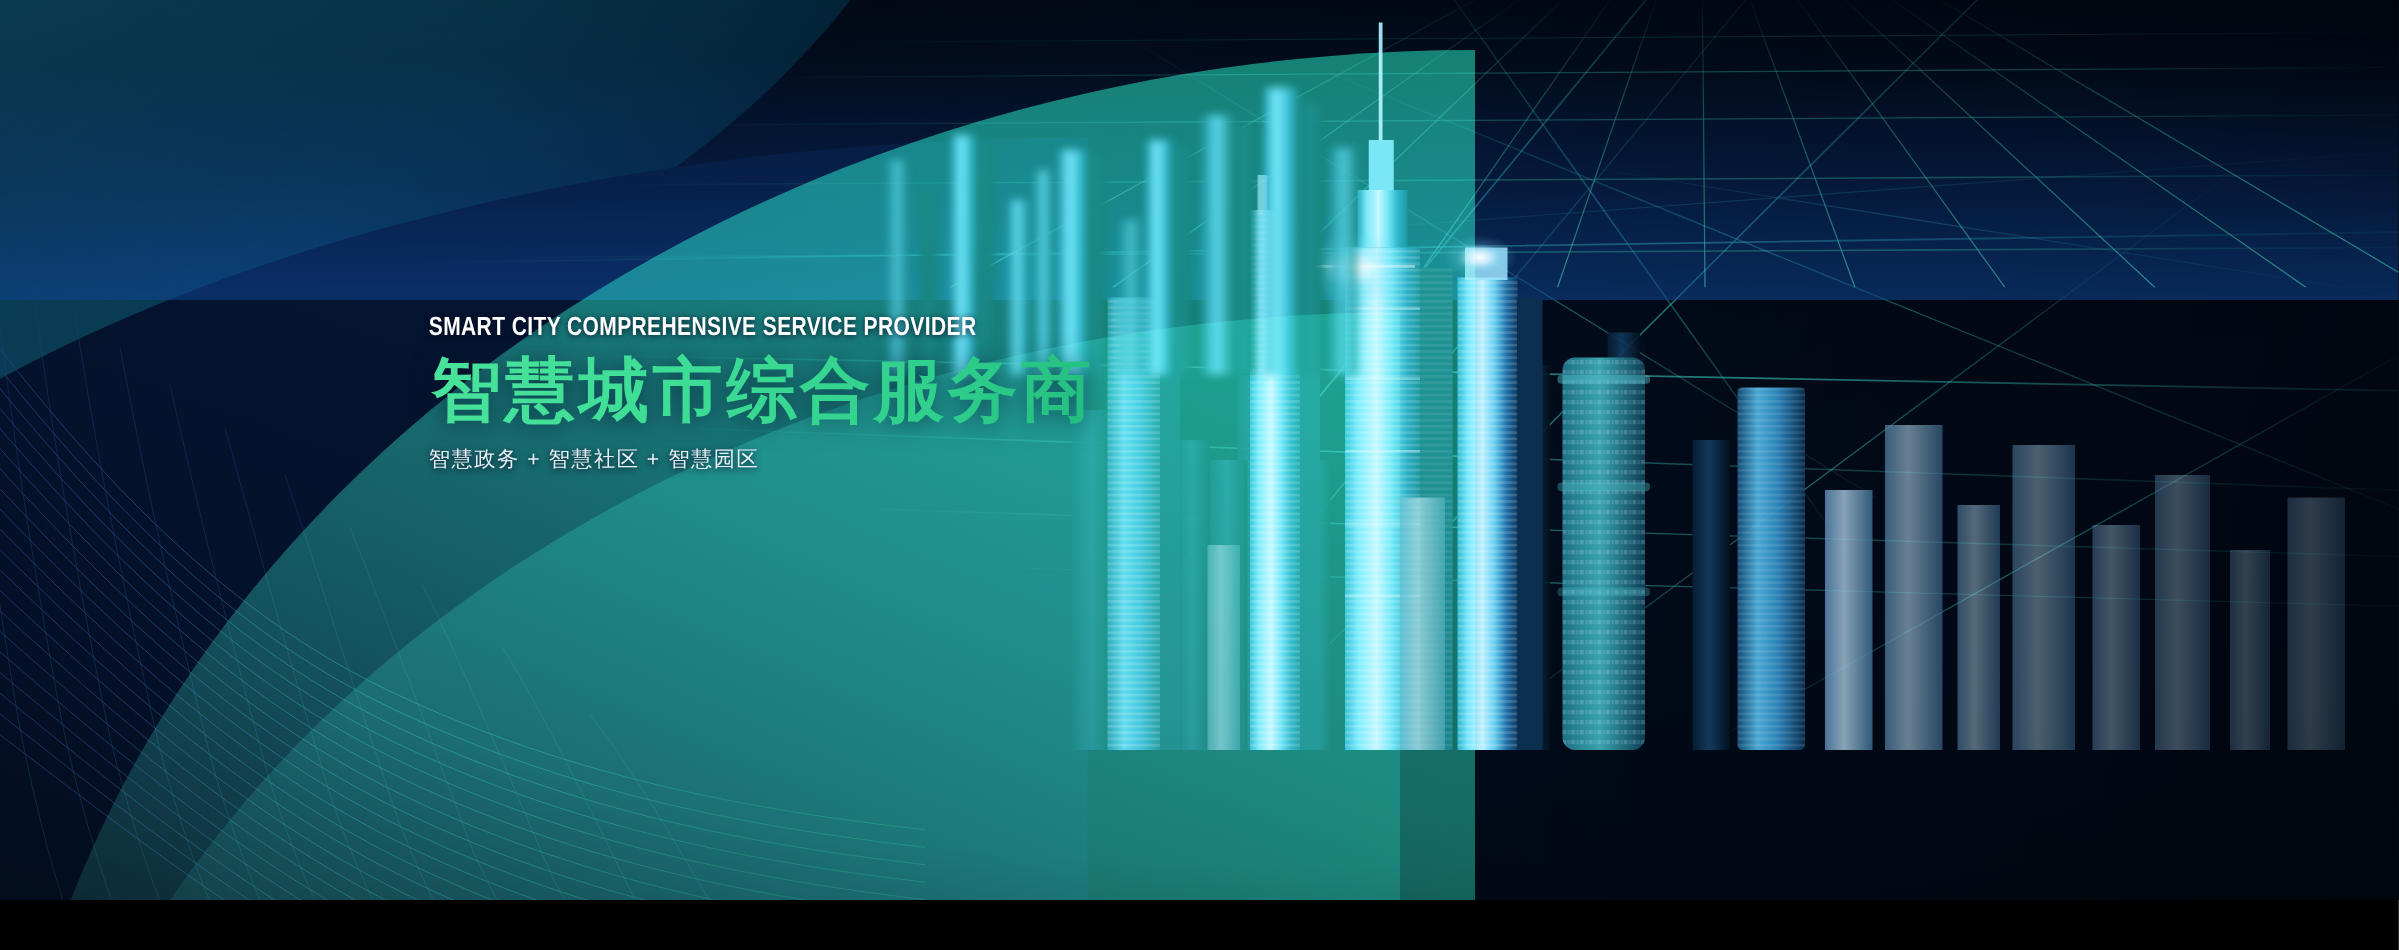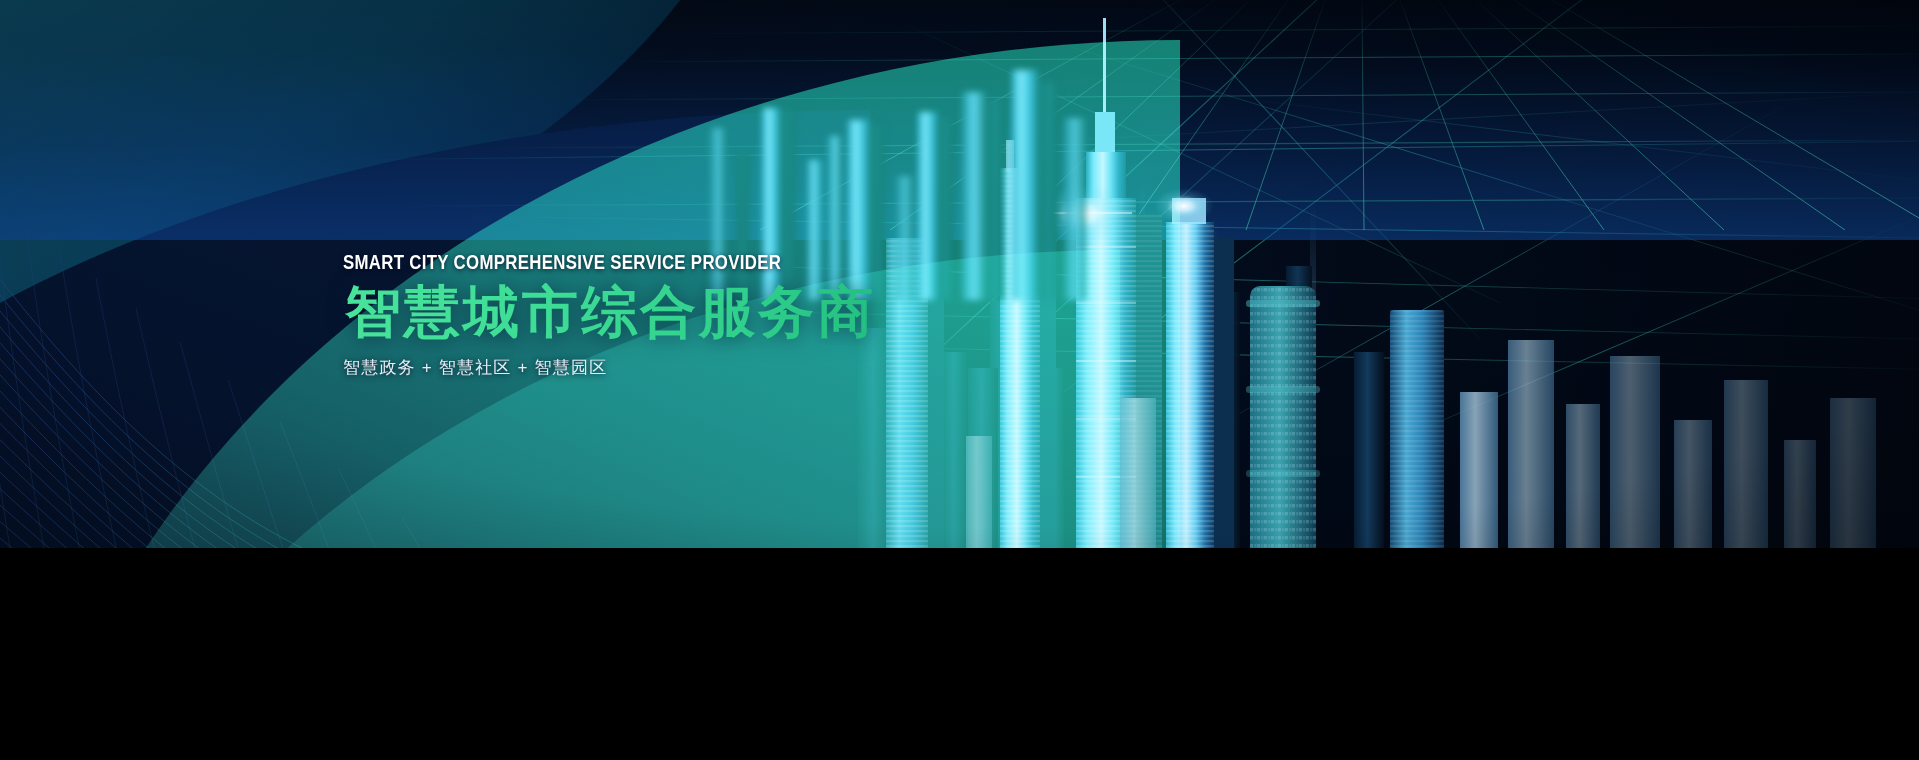--- a/index.html
+++ b/index.html
@@ -1,20 +1,20 @@
 <!DOCTYPE html>
 <html><head>
 <meta charset="utf-8">
 <style>
   html,body{margin:0;padding:0;background:#000;}
   body{font-family:"Liberation Sans","DejaVu Sans",sans-serif;}
 
   #banner{
     position:relative;
-    width:1919px;height:548px;
+    width:1919px;height:720px;
     overflow:hidden;
     background:#010a18;
   }
 
   
   .layer{position:absolute;inset:0;pointer-events:none;}
 
   #sky{
     background:
       radial-gradient(130% 100% at 88% 58%, rgba(0,18,42,0) 0%, rgba(0,6,16,.65) 55%, #000308 100%),

